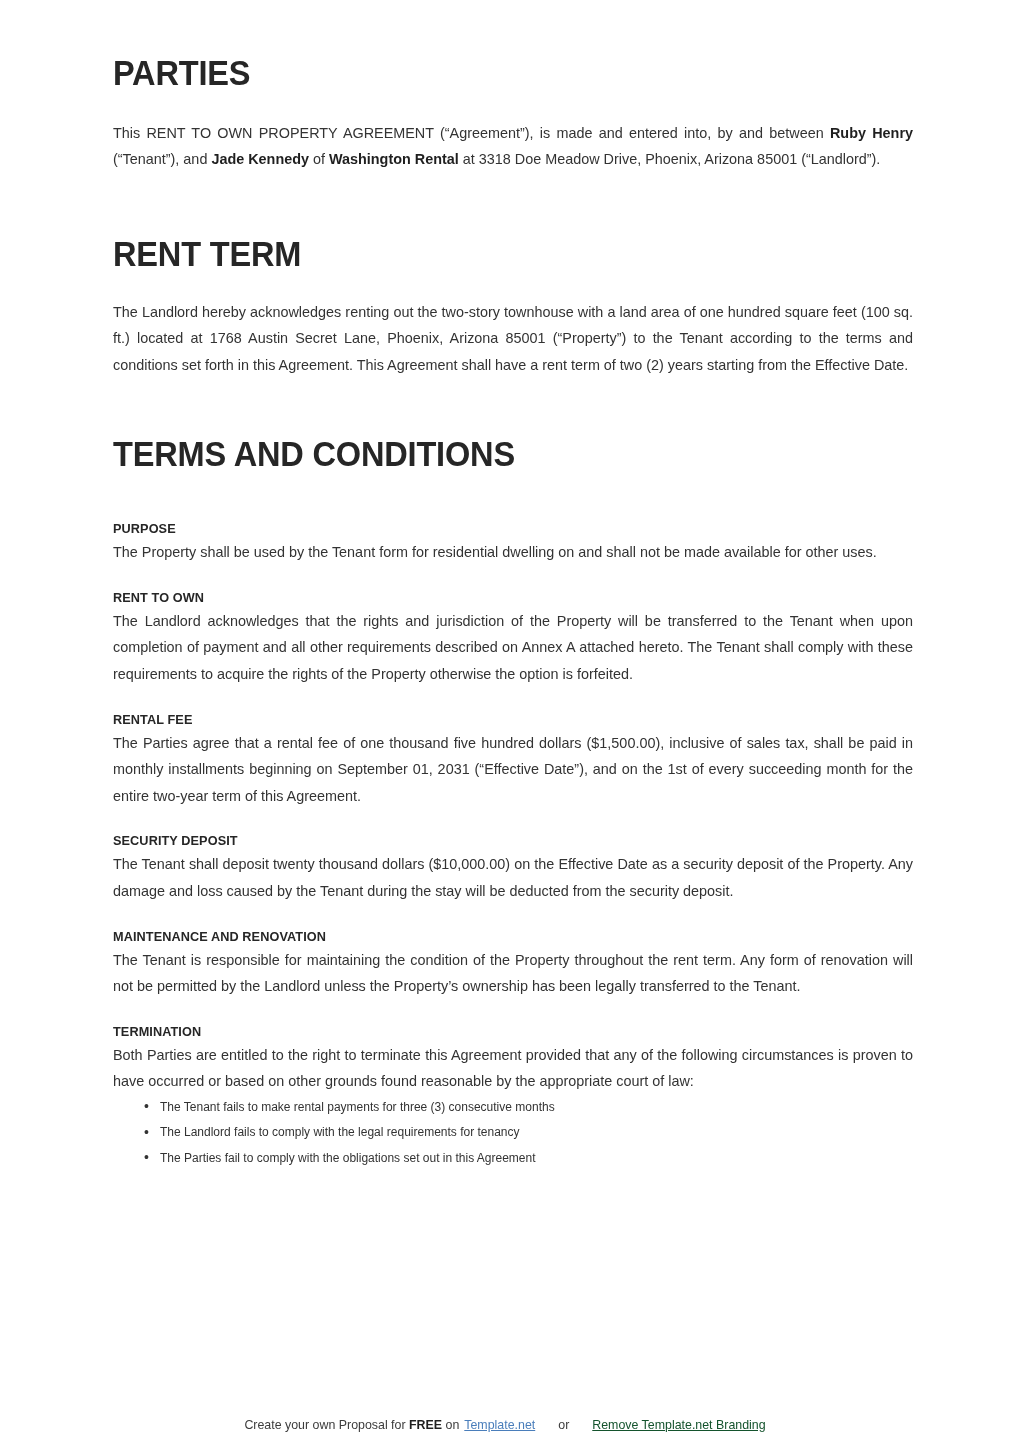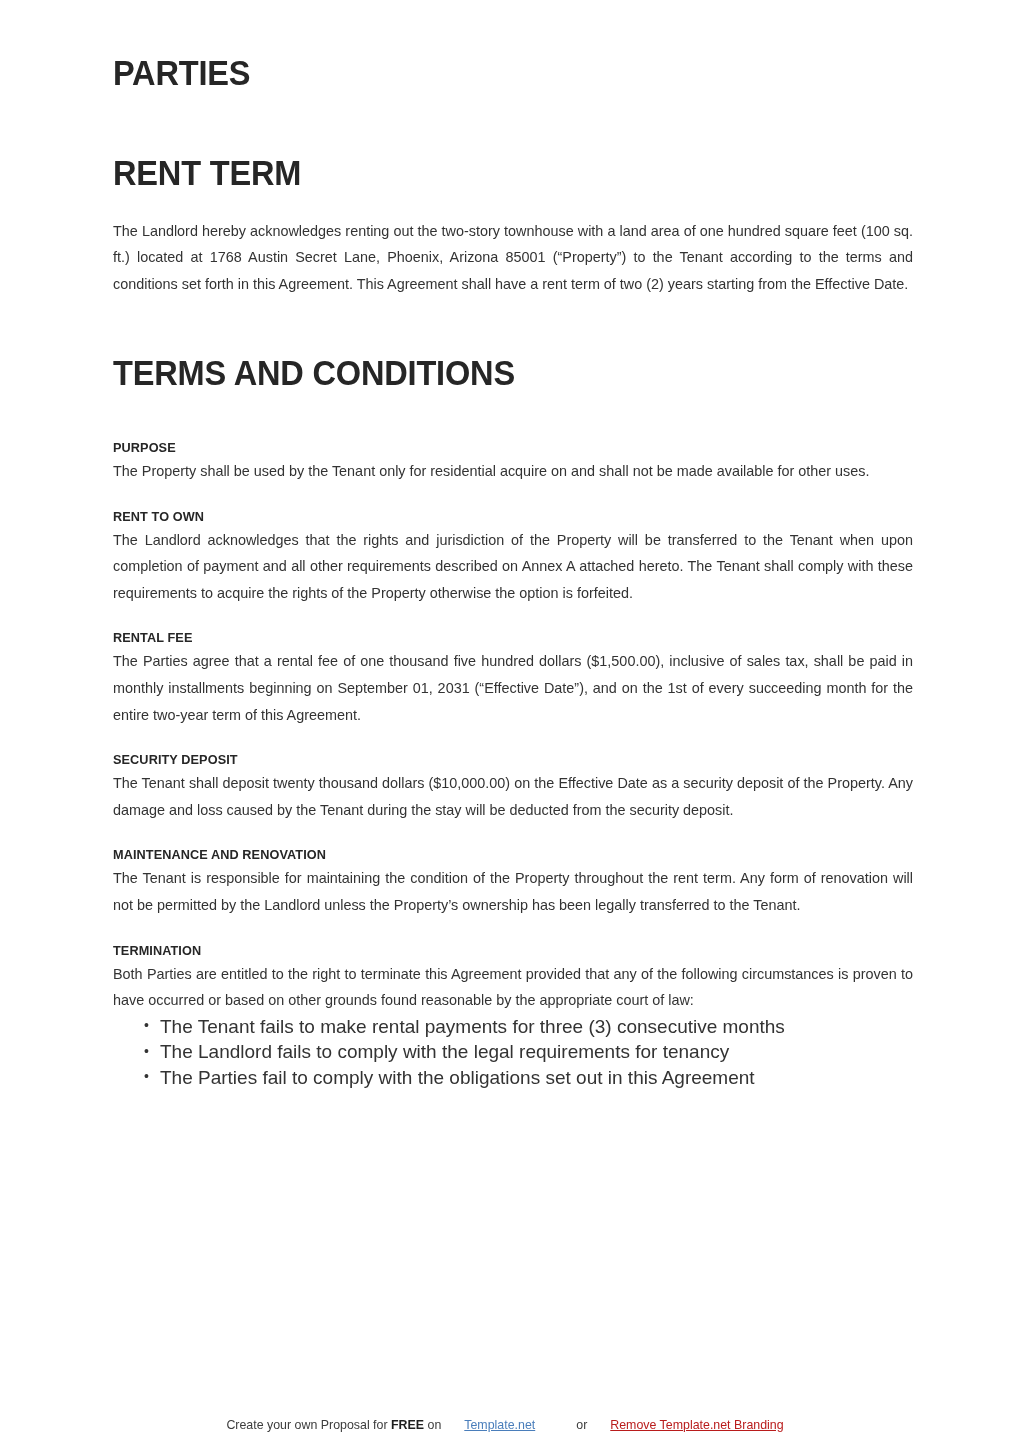--- a/index.html
+++ b/index.html
@@ -82,21 +82,21 @@
   .subsec-first { margin-top: 48px; }
 
   
   ul.bullets {
     margin: 0;
     padding: 0 0 0 31px;
     list-style: none;
   }
   ul.bullets li {
     font-family: "Liberation Sans", sans-serif;
-    font-size: 19px;
+    font-size: 12px;
     line-height: 25.5px;
     color: #333333;
     position: relative;
     padding-left: 16px;
   }
   ul.bullets li::before {
     content: "\2022";
     position: absolute;
     left: 0;
     top: -0.5px;
@@ -114,40 +114,41 @@
     padding-right: 14px;
     box-sizing: border-box;
     font-family: "Liberation Sans", sans-serif;
     font-size: 12.4px;
     color: #3c3c3c;
     white-space: nowrap;
   }
   .footer .inner { display: inline-block; }
   .footer b { font-weight: 700; color: #1f1f1f; }
   .footer a { text-decoration: underline; }
-  .footer a.link-blue { color: #4a7ebb; margin: 0 23px; }
-  .footer a.link-orange { color: #b91c1c; margin-left: 5px; }
+  .footer a.link-blue { color: #4a7ebb; margin: 0 5px; }
+  .footer a.link-orange { color: #14532d; margin-left: 5px; }
   .footer .sep { margin: 0 18px; }
 </style>
 </head>
 <body>
 
 <div class="page">
   <div class="content">
 
     <h1 class="h1 h1-parties">PARTIES</h1>
+    <p class="body-text sec-parties-body">This RENT TO OWN PROPERTY AGREEMENT (“Agreement”), is made and entered into, by and between <b>Ruby Henry</b> (“Tenant”), and <b>Jade Kennedy</b> of <b>Washington Rental</b> at 3318 Doe Meadow Drive, Phoenix, Arizona 85001 (“Landlord”).</p>
 
     <h1 class="h1 h1-rentterm sec-rentterm-head">RENT TERM</h1>
     <p class="body-text sec-rentterm-body">The Landlord hereby acknowledges renting out the two-story townhouse with a land area of one hundred square feet (100 sq. ft.) located at 1768 Austin Secret Lane, Phoenix, Arizona 85001 (“Property”) to the Tenant according to the terms and conditions set forth in this Agreement. This Agreement shall have a rent term of two (2) years starting from the Effective Date.</p>
 
     <h1 class="h1 h1-terms sec-terms-head">TERMS AND CONDITIONS</h1>
 
     <div class="subsec subsec-first">
       <h3 class="h3">PURPOSE</h3>
-      <p class="body-text">The Property shall be used by the Tenant only for residential acquire on and shall not be made available for other uses.</p>
+      <p class="body-text">The Property shall be used by the Tenant form for residential dwelling on and shall not be made available for other uses.</p>
     </div>
 
     <div class="subsec">
       <h3 class="h3">RENT TO OWN</h3>
       <p class="body-text">The Landlord acknowledges that the rights and jurisdiction of the Property will be transferred to the Tenant when upon completion of payment and all other requirements described on Annex A attached hereto. The Tenant shall comply with these requirements to acquire the rights of the Property otherwise the option is forfeited.</p>
     </div>
 
     <div class="subsec">
       <h3 class="h3">RENTAL FEE</h3>
       <p class="body-text">The Parties agree that a rental fee of one thousand five hundred dollars ($1,500.00), inclusive of sales tax, shall be paid in monthly installments beginning on September 01, 2031 (“Effective Date”), and on the 1st of every succeeding month for the entire two-year term of this Agreement.</p>

